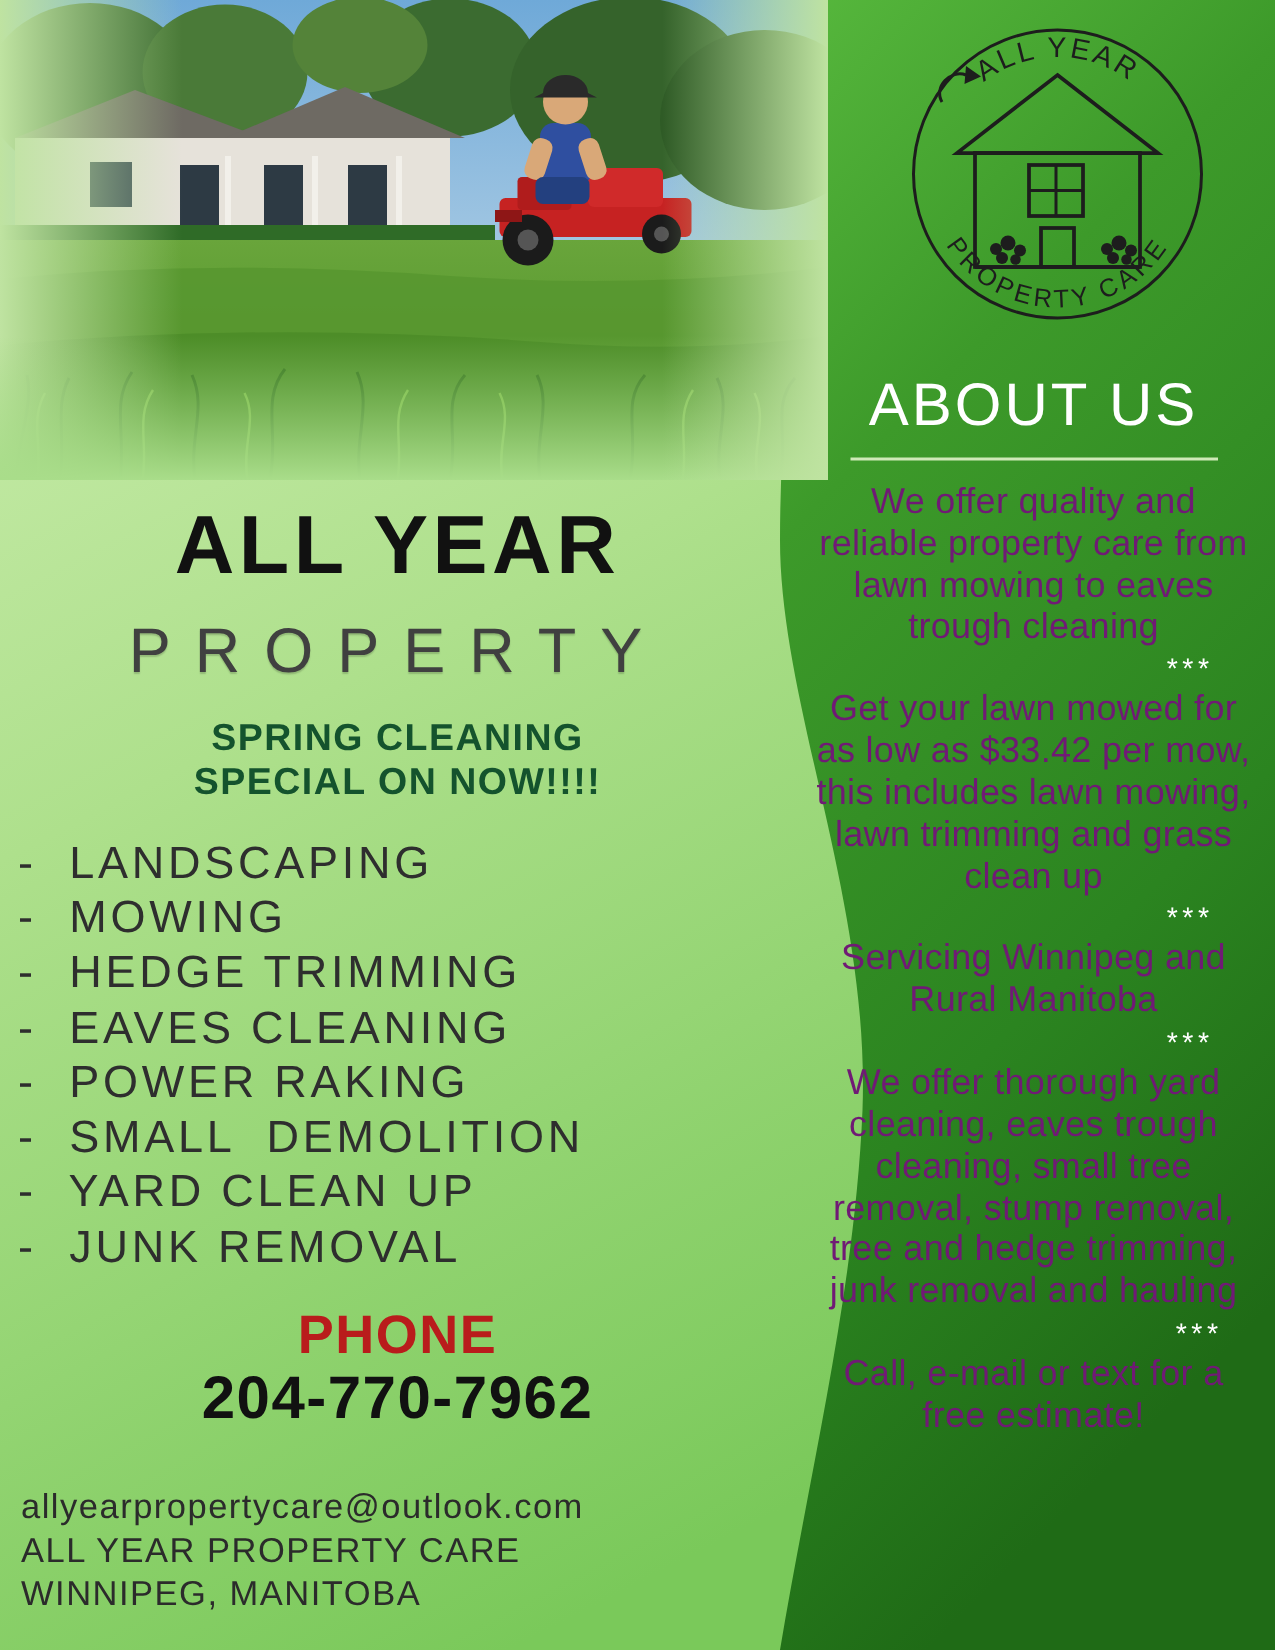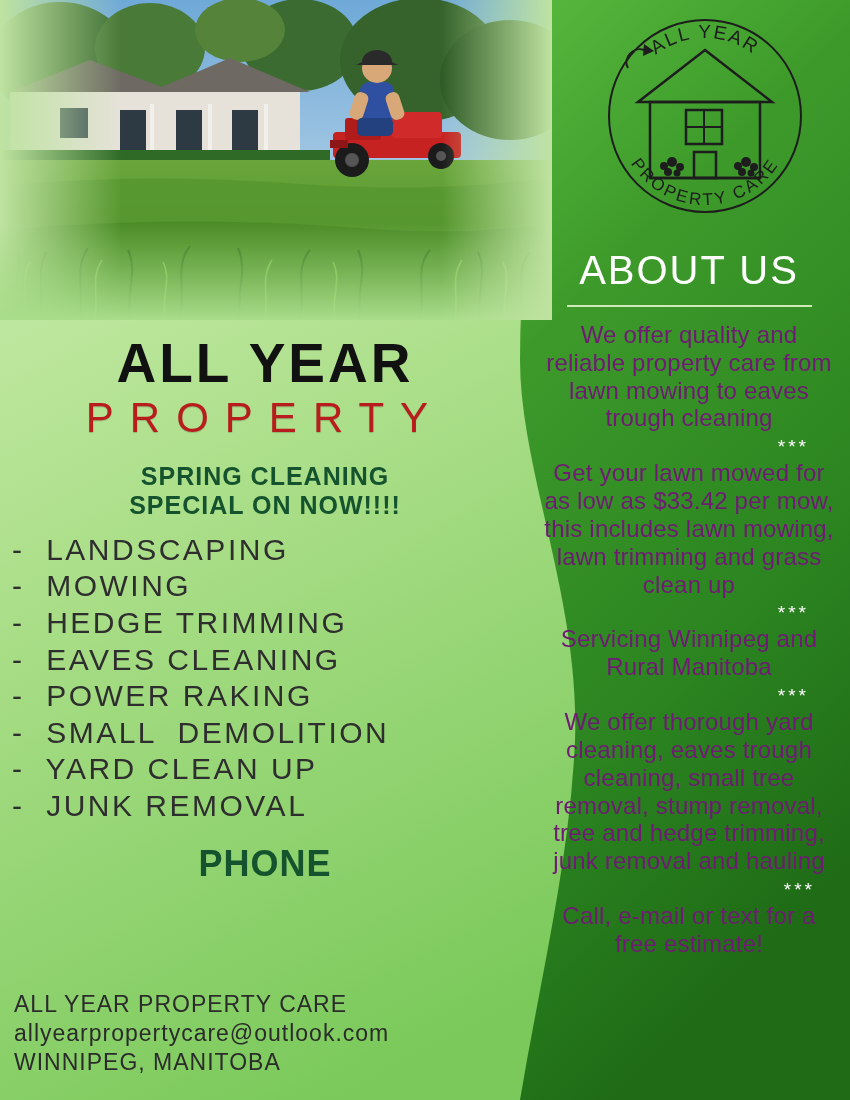--- a/index.html
+++ b/index.html
@@ -59,54 +59,54 @@
     letter-spacing: 3px;
     color: #111;
     line-height: 1.0;
     margin-top: 6px;
   }
   .title-sub {
     text-align: center;
     font-size: 42px;
     font-weight: 400;
     letter-spacing: 16px;
-    color: #b91c1c;
+    color: #404040;
     line-height: 1.08;
     text-shadow: 0 1px 1px rgba(0,0,0,0.18);
-    margin-top: 4px;
+    margin-top: 20px;
   }
   .title-sub .line2 { display:block; }
 
   .special {
     text-align: center;
     font-size: 25px;
     font-weight: 800;
     letter-spacing: 1px;
     color: #14532d;
     line-height: 1.15;
     margin-top: 22px;
   }
 
   .services {
-    margin-top: 12px;
+    margin-top: 22px;
     padding-left: 12px;
   }
   .service-item {
     font-size: 30px;
     letter-spacing: 2.5px;
     color: #2e2e2e;
     line-height: 1.22;
     white-space: pre;
   }
 
   .phone-label {
     text-align: center;
     font-size: 36px;
     font-weight: 900;
-    color: #14532d;
+    color: #b91c1c;
     letter-spacing: 1px;
     margin-top: 18px;
   }
   .phone-number {
     text-align: center;
     font-size: 40px;
     font-weight: 900;
     color: #111;
     letter-spacing: 1px;
     line-height: 1.05;
@@ -346,25 +346,26 @@
       <div class="service-item">-  MOWING</div>
       <div class="service-item">-  HEDGE TRIMMING</div>
       <div class="service-item">-  EAVES CLEANING</div>
       <div class="service-item">-  POWER RAKING</div>
       <div class="service-item">-  SMALL  DEMOLITION</div>
       <div class="service-item">-  YARD CLEAN UP</div>
       <div class="service-item">-  JUNK REMOVAL</div>
     </div>
 
     <div class="phone-label">PHONE</div>
+    <div class="phone-number">204-770-7962</div>
   </div>
 
   <div class="footer">
+    <div>allyearpropertycare@outlook.com</div>
     <div>ALL YEAR PROPERTY CARE</div>
-    <div>allyearpropertycare@outlook.com</div>
     <div>WINNIPEG, MANITOBA</div>
   </div>
 
   <div class="right-content">
     <div class="about-title">ABOUT US</div>
     <div class="about-rule"></div>
 
     <div class="about-para">We offer quality and reliable property care from lawn mowing to eaves trough cleaning</div>
     <div class="stars">***</div>
 

